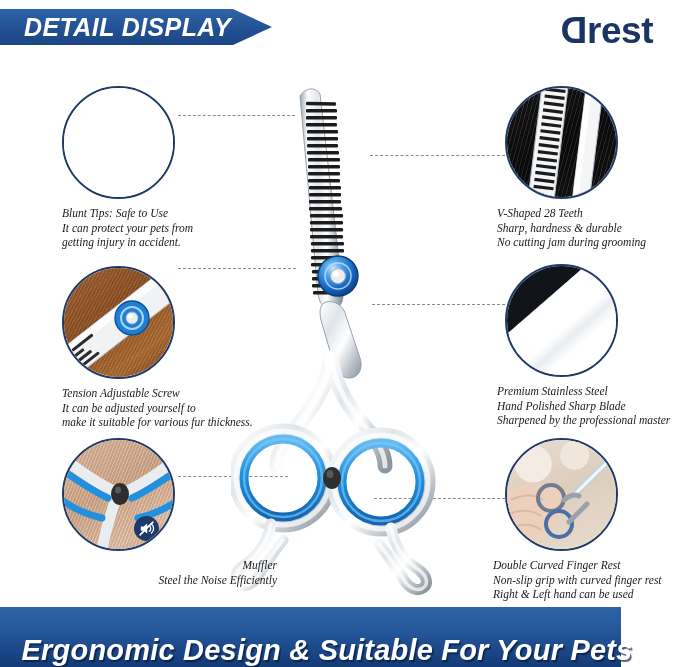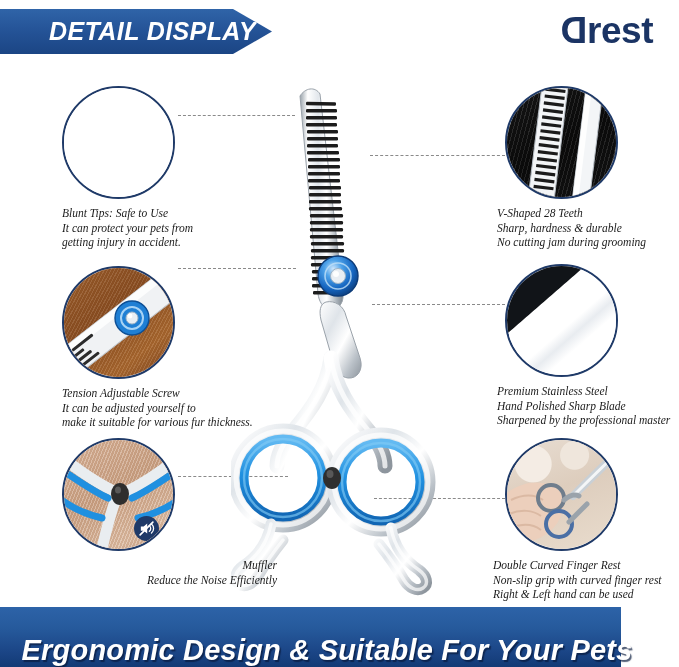--- a/index.html
+++ b/index.html
@@ -8,25 +8,25 @@
     background:#ffffff;
     font-family:"Liberation Serif", serif;
     overflow:hidden;
     position:relative;
   }
   .page{position:relative;width:679px;height:667px;overflow:hidden;background:#fff;}
 
   
   .header{position:absolute;left:0;top:0;width:679px;height:62px;}
   .banner{
-    position:absolute;left:0;top:9px;width:272px;height:45px;
+    position:absolute;left:0;top:9px;width:272px;height:36px;
     background:linear-gradient(180deg,#2f64a8 0%,#255498 45%,#1b4584 100%);
     -webkit-clip-path:polygon(0 0, 233px 0, 272px 50%, 233px 100%, 0 100%);
     clip-path:polygon(0 0, 233px 0, 272px 50%, 233px 100%, 0 100%);
-    display:flex;align-items:center;padding-left:25px;
+    display:flex;align-items:center;
   }
   .banner-text{
     margin-left:24px;
     font-family:"Liberation Sans", sans-serif;
     font-style:italic;font-weight:bold;font-size:25px;
     color:#ffffff;letter-spacing:.4px;
     text-shadow:1px 1px 0 #16graph, 1.5px 1.5px 1px rgba(10,30,70,.65);
   }
   .logo{
     position:absolute;right:26px;top:8px;
@@ -316,21 +316,21 @@
         <svg viewBox="0 0 24 24" width="17" height="17">
           <path d="M4,9 L8,9 L13,5 L13,19 L8,15 L4,15 Z" fill="#ffffff"></path>
           <path d="M16,8 C18.6,10 18.6,14 16,16" fill="none" stroke="#ffffff" stroke-width="1.8" stroke-linecap="round"></path>
           <path d="M19,5.5 C23,9 23,15 19,18.5" fill="none" stroke="#ffffff" stroke-width="1.8" stroke-linecap="round"></path>
           <line x1="3" y1="21" x2="21" y2="3" stroke="#ffffff" stroke-width="2.4" stroke-linecap="round"></line>
         </svg>
       </div>
     </div>
     <div class="cap center" style="margin-left:-4px;text-align:right;">
       <div>Muffler</div>
-      <div>Reduce the Noise Efficiently</div>
+      <div>Steel the Noise Efficiently</div>
     </div>
   </div>
 
   <div class="callout right" id="c-teeth">
     <div class="circle">
       <div class="fill fur-black"></div>
       <svg viewBox="0 0 113 113" width="113" height="113" style="position:absolute;inset:0;">
         <g transform="rotate(7 56 56)">
           <rect x="28" y="-6" width="26" height="128" fill="#f3f5f7" stroke="#b8bfc6" stroke-width="1"></rect>
           <g fill="#1b1b1b">

